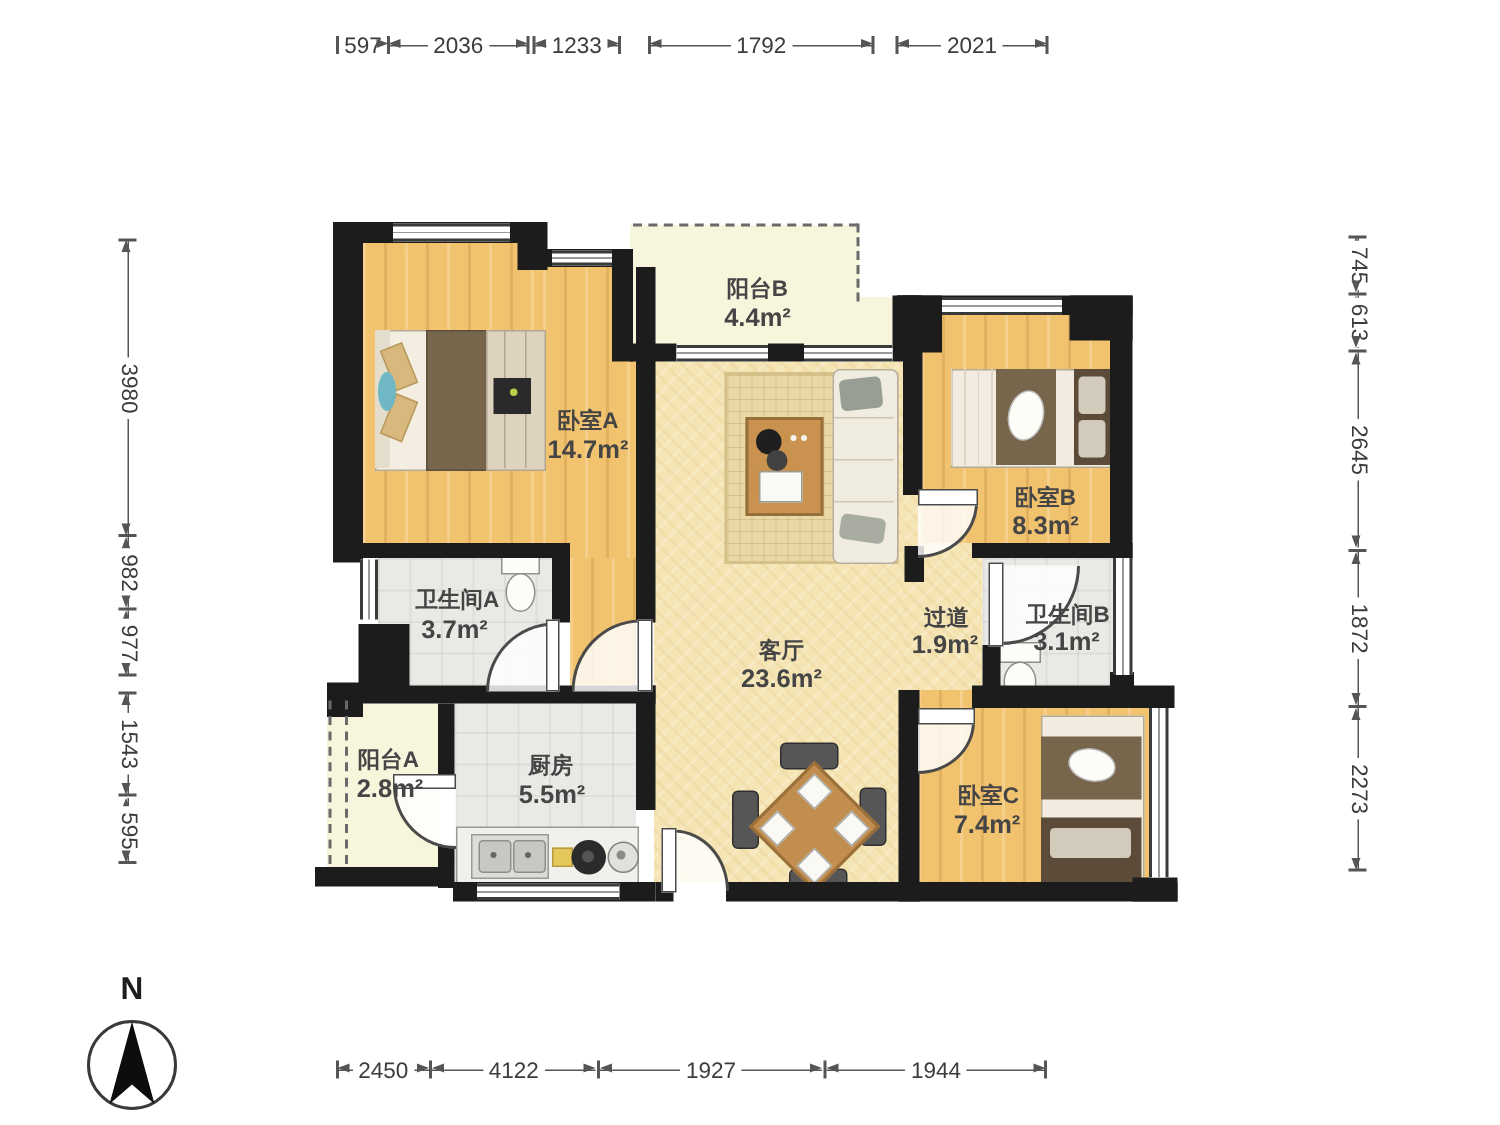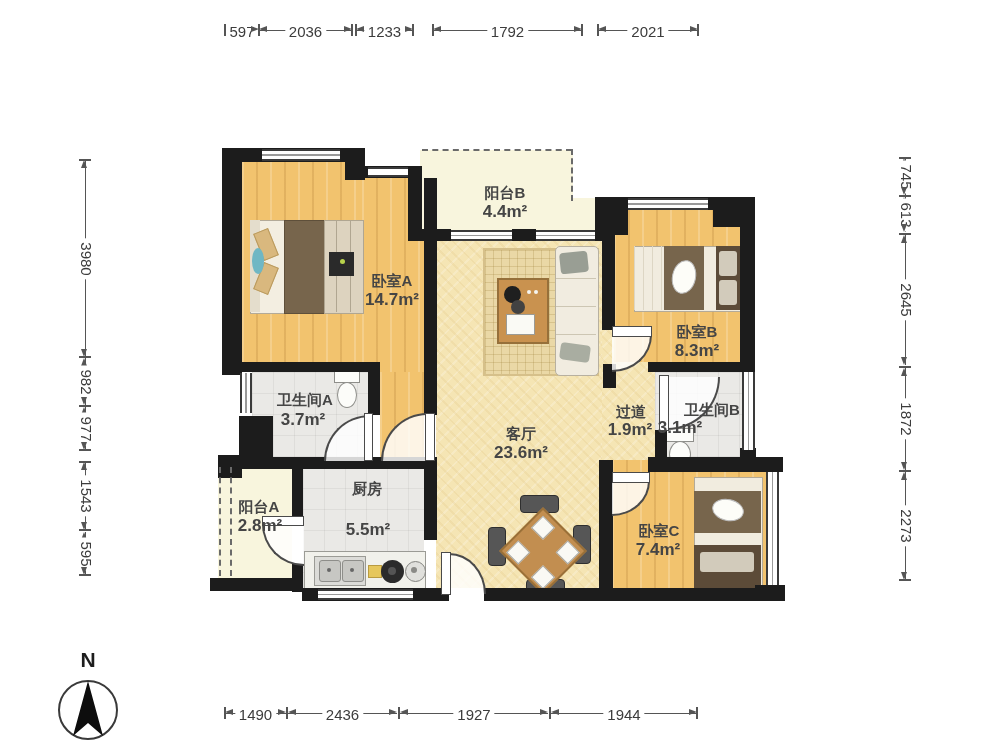--- a/index.html
+++ b/index.html
@@ -197,24 +197,24 @@
   <div class="rarea" style="left:505px;top:212px">4.4m²</div>
   <div class="rname" style="left:697px;top:332px">卧室B</div>
   <div class="rarea" style="left:697px;top:351px">8.3m²</div>
   <div class="rname" style="left:305px;top:400px">卫生间A</div>
   <div class="rarea" style="left:303px;top:420px">3.7m²</div>
   <div class="rname" style="left:521px;top:434px">客厅</div>
   <div class="rarea" style="left:521px;top:453px">23.6m²</div>
   <div class="rname" style="left:631px;top:412px">过道</div>
   <div class="rarea" style="left:630px;top:430px">1.9m²</div>
   <div class="rname" style="left:712px;top:410px">卫生间B</div>
-  <div class="rarea" style="left:680px;top:428px">3.1m²</div>
+  <div class="rarea" style="left:711px;top:428px">3.1m²</div>
   <div class="rname" style="left:259px;top:507px">阳台A</div>
   <div class="rarea" style="left:260px;top:526px">2.8m²</div>
-  <div class="rname" style="left:367px;top:489px">厨房</div>
+  <div class="rname" style="left:367px;top:511px">厨房</div>
   <div class="rarea" style="left:368px;top:530px">5.5m²</div>
   <div class="rname" style="left:659px;top:531px">卧室C</div>
   <div class="rarea" style="left:658px;top:550px">7.4m²</div>
 
   <div class="dimh" style="left:225px;top:30px;width:34px">
       <span class="dlabel">597</span>
     </div>
   <div class="dimh" style="left:259px;top:30px;width:93px">
       <span class="dlabel">2036</span>
     </div>
@@ -231,24 +231,24 @@
   <div class="tickh" style="left:258px;top:24px"></div>
   <div class="tickh" style="left:351px;top:24px"></div>
   <div class="tickh" style="left:355px;top:24px"></div>
   <div class="tickh" style="left:412px;top:24px"></div>
   <div class="tickh" style="left:432px;top:24px"></div>
   <div class="tickh" style="left:581px;top:24px"></div>
   <div class="tickh" style="left:597px;top:24px"></div>
   <div class="tickh" style="left:697px;top:24px"></div>
 
   <div class="dimh" style="left:225px;top:713px;width:61px">
-      <span class="dlabel">1490</span>
+      <span class="dlabel">2450</span>
     </div>
   <div class="dimh" style="left:288px;top:713px;width:109px">
-      <span class="dlabel">2436</span>
+      <span class="dlabel">4122</span>
     </div>
   <div class="dimh" style="left:400px;top:713px;width:148px">
       <span class="dlabel">1927</span>
     </div>
   <div class="dimh" style="left:551px;top:713px;width:146px">
       <span class="dlabel">1944</span>
     </div>
   <div class="tickh" style="left:224px;top:707px"></div>
   <div class="tickh" style="left:286px;top:707px"></div>
   <div class="tickh" style="left:398px;top:707px"></div>

